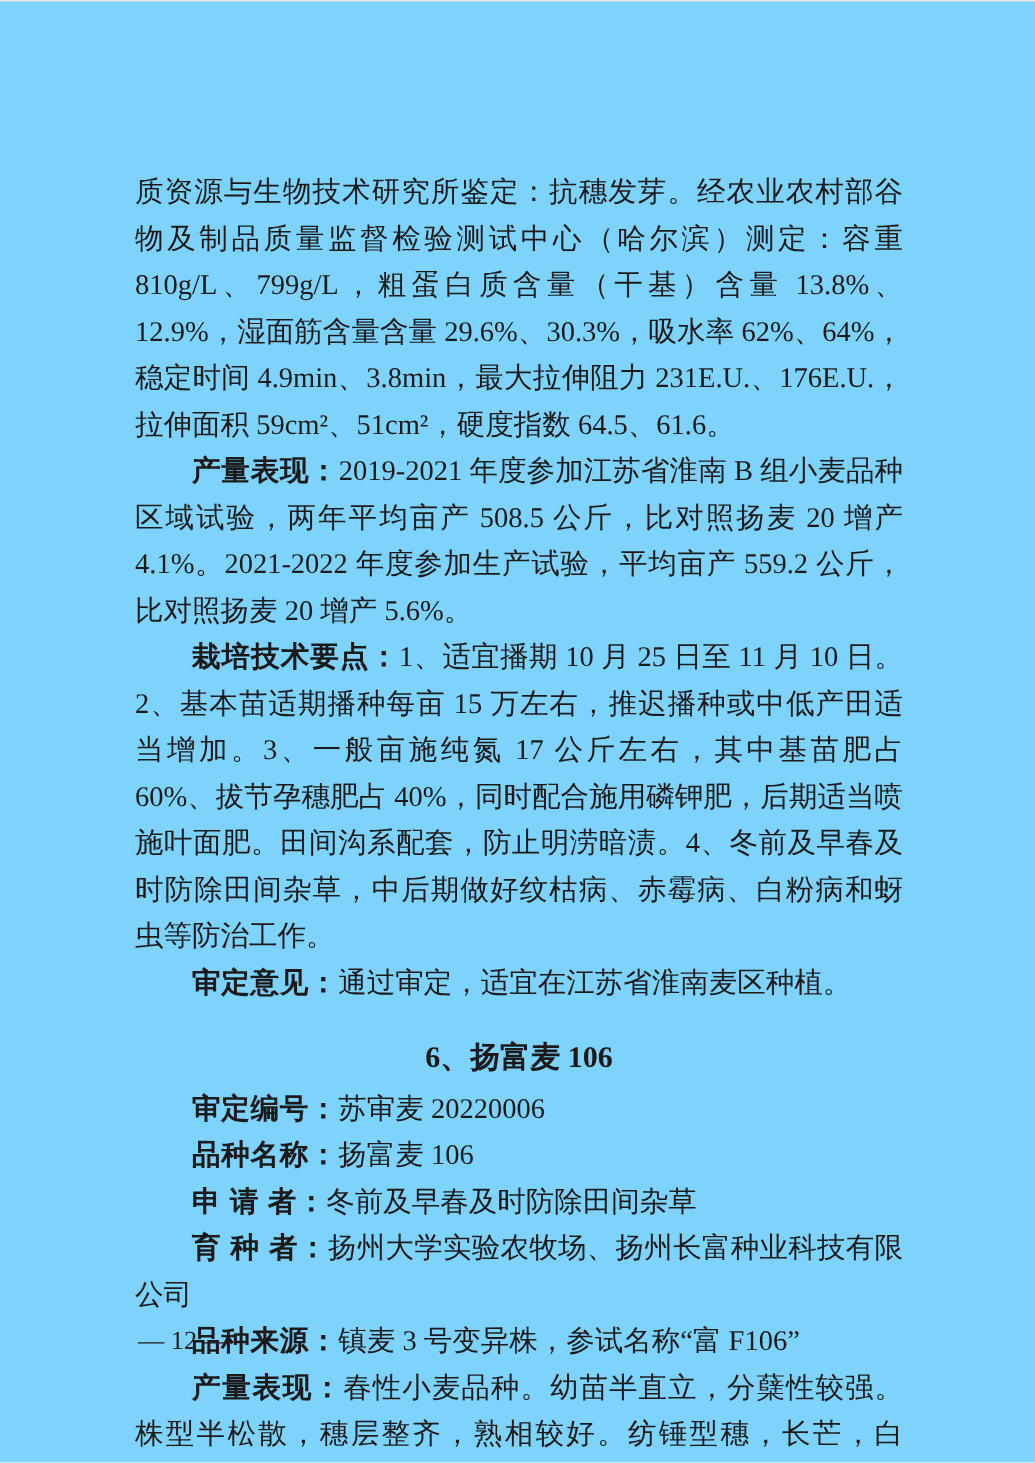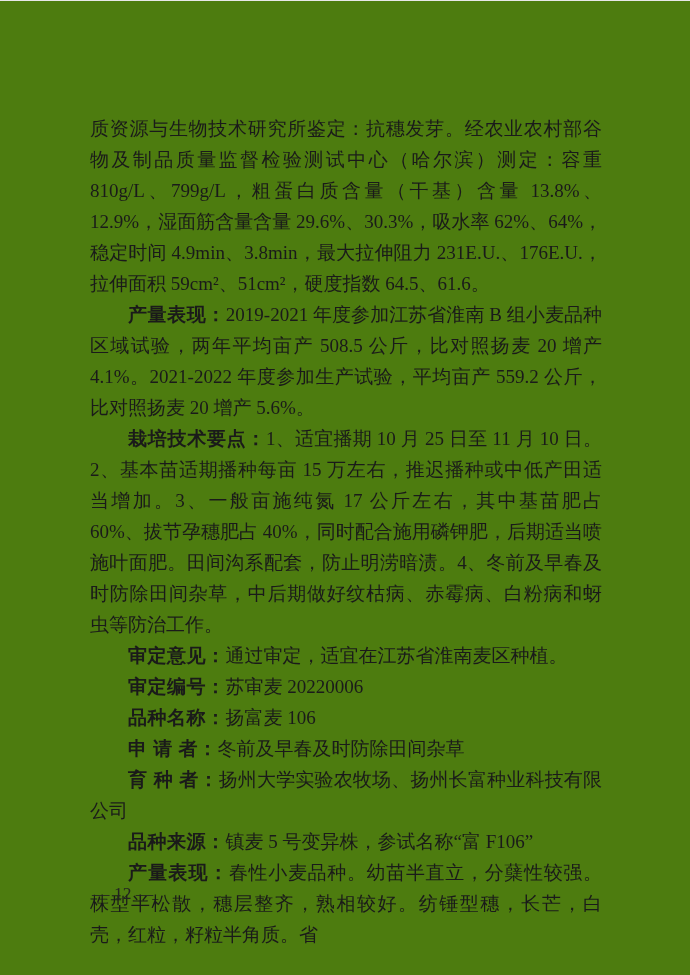--- a/index.html
+++ b/index.html
@@ -11,21 +11,21 @@
     width: 690px;
     height: 975px;
     overflow: hidden;
     font-family: "Liberation Serif", "DejaVu Serif", serif;
     color: #1a1a1a;
   }
   .page {
     position: relative;
     width: 690px;
     height: 975px;
-    background: #4d7c0f;
+    background: #7dd3fc;
     border-top: 1px solid #e7e7e7;
     box-sizing: border-box;
   }
   .content {
     position: absolute;
     left: 90px;
     top: 112px;
     width: 512px;
     font-size: 19px;
     line-height: 31px;
@@ -67,29 +67,30 @@
   <div class="content">
 
     <p class="cont">质资源与生物技术研究所鉴定：抗穗发芽。经农业农村部谷物及制品质量监督检验测试中心（哈尔滨）测定：容重 810g/L、799g/L，粗蛋白质含量（干基）含量 13.8%、12.9%，湿面筋含量含量 29.6%、30.3%，吸水率 62%、64%，稳定时间 4.9min、3.8min，最大拉伸阻力 231E.U.、176E.U.，拉伸面积 59cm²、51cm²，硬度指数 64.5、61.6。</p>
 
     <p><span class="lbl">产量表现：</span><span>2019-2021 年度参加江苏省淮南 B 组小麦品种区域试验，两年平均亩产 508.5 公斤，比对照扬麦 20 增产 4.1%。2021-2022 年度参加生产试验，平均亩产 559.2 公斤，比对照扬麦 20 增产 5.6%。</span></p>
 
     <p><span class="lbl">栽培技术要点：</span><span>1、适宜播期 10 月 25 日至 11 月 10 日。2、基本苗适期播种每亩 15 万左右，推迟播种或中低产田适当增加。3、一般亩施纯氮 17 公斤左右，其中基苗肥占 60%、拔节孕穗肥占 40%，同时配合施用磷钾肥，后期适当喷施叶面肥。田间沟系配套，防止明涝暗渍。4、冬前及早春及时防除田间杂草，中后期做好纹枯病、赤霉病、白粉病和蚜虫等防治工作。</span></p>
 
     <p><span class="lbl">审定意见：</span><span>通过审定，适宜在江苏省淮南麦区种植。</span></p>
 
+    <h2 class="heading">6、扬富麦 106</h2>
 
     <p><span class="lbl">审定编号：</span><span>苏审麦 20220006</span></p>
 
     <p><span class="lbl">品种名称：</span><span>扬富麦 106</span></p>
 
     <p><span class="lbl">申 请 者：</span><span>冬前及早春及时防除田间杂草</span></p>
 
     <p><span class="lbl">育 种 者：</span><span>扬州大学实验农牧场、扬州长富种业科技有限公司</span></p>
 
-    <p><span class="lbl">品种来源：</span><span>镇麦 5 号变异株，参试名称“富 F106”</span></p>
+    <p><span class="lbl">品种来源：</span><span>镇麦 3 号变异株，参试名称“富 F106”</span></p>
 
     <p><span class="lbl">产量表现：</span><span>春性小麦品种。幼苗半直立，分蘖性较强。株型半松散，穗层整齐，熟相较好。纺锤型穗，长芒，白壳，红粒，籽粒半角质。省</span></p>
 
   </div>
 
   <div class="page-number">— 12 —</div>
 </div>
 
 </body></html>

